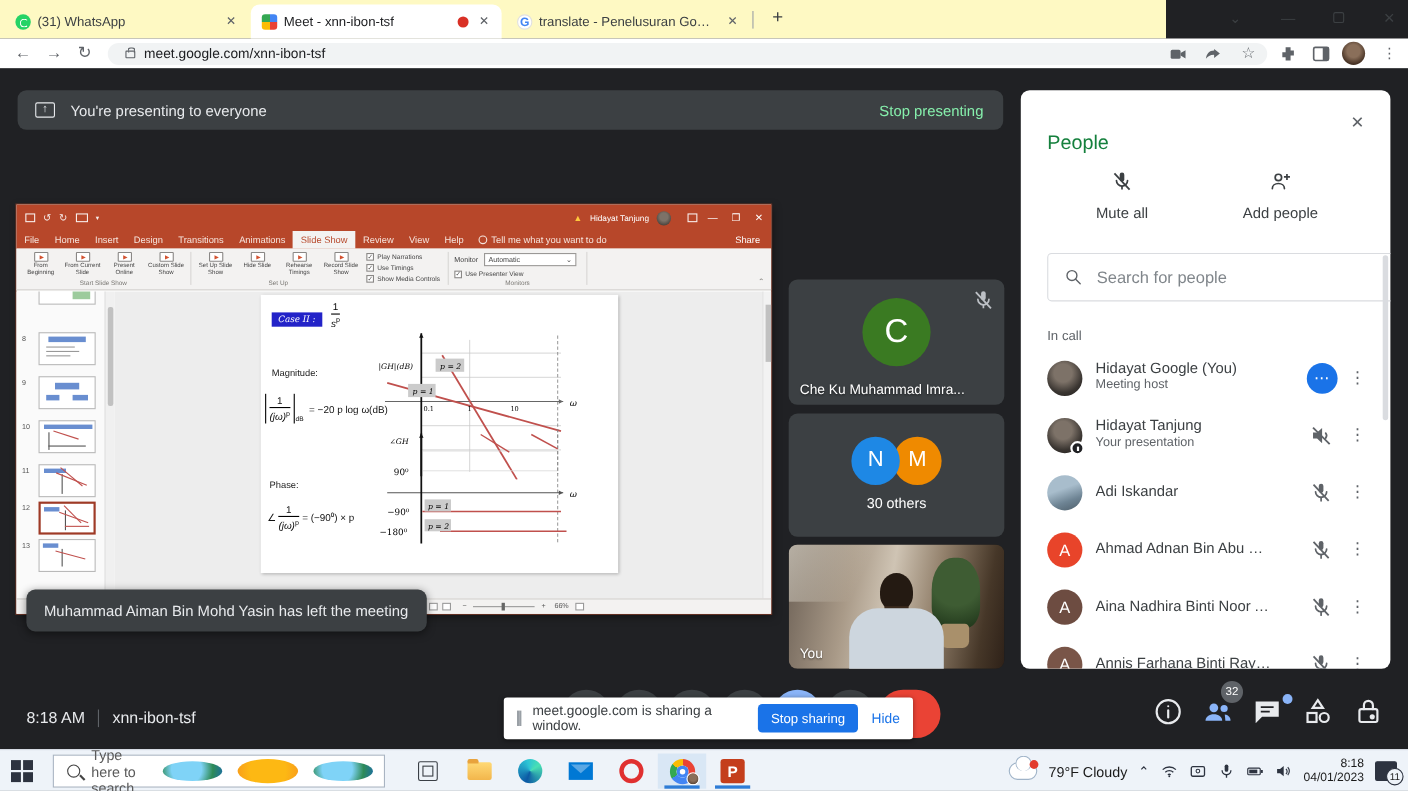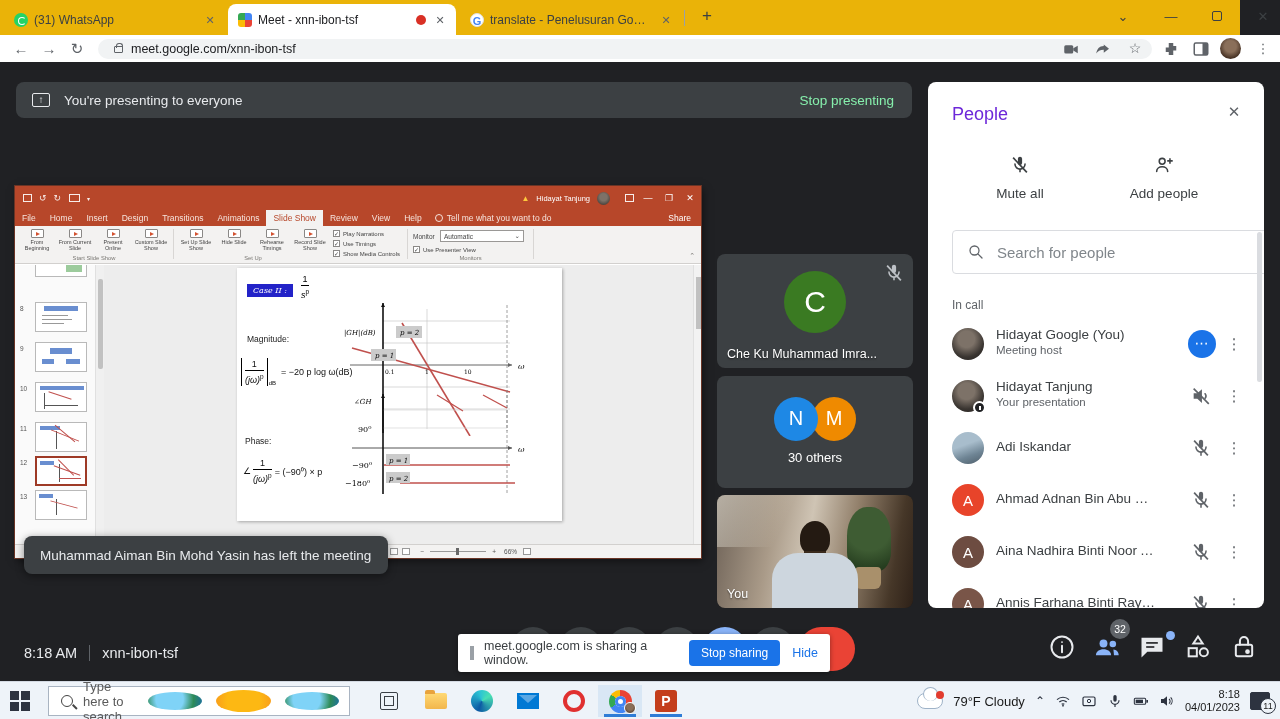--- a/index.html
+++ b/index.html
@@ -1,20 +1,20 @@
 <!DOCTYPE html>
 <html><head>
 <meta charset="utf-8">
 <style>
   *{margin:0;padding:0;box-sizing:border-box;font-family:"Liberation Sans",sans-serif}
   html,body{width:1280px;height:719px;overflow:hidden;background:#202124}
   #screen{position:relative;width:1280px;height:719px}
 
   
-  #tabbar{position:absolute;left:0;top:0;width:1240px;height:35px;background:#eab308}
+  #tabbar{position:absolute;left:0;top:0;width:1060px;height:35px;background:#fef9c3}
   .tab{position:absolute;top:6px;height:28px;display:flex;align-items:center;padding:0 8px 0 10px;width:222px;border-radius:8px 8px 0 0}
   .tab.active{top:4px;height:31px;background:#fff}
   .tab .tlabel{flex:1;font-size:12px;color:#3C4043;white-space:nowrap;overflow:hidden;text-overflow:ellipsis;margin:0 6px}
   .tab.active .tlabel{color:#202124}
   .tclose{width:16px;height:16px;line-height:16px;text-align:center;font-size:11px;color:#5F6368;border-radius:50%}
   .favi{width:14px;height:14px;border-radius:50%;flex:none}
   .wa-icon{background:#25D366;position:relative}
   .wa-icon::after{content:"";position:absolute;left:4px;top:4px;width:6px;height:6px;border:1.5px solid #fff;border-radius:50%;border-right-color:transparent}
   .meet-icon{border-radius:3px;background:conic-gradient(#4285F4 0 25%,#EA4335 0 50%,#FBBC05 0 75%,#34A853 0 100%)}
   .g-icon{background:#fff;color:#4285F4;font-weight:bold;font-size:11px;text-align:center;line-height:14px;border:1px solid #E0E0E0}
@@ -62,21 +62,21 @@
   .room{position:absolute;inset:0;background:linear-gradient(100deg,#6e6257 0%,#a99a88 28%,#cfc4b4 46%,#93816c 66%,#463728 88%,#2e2118 100%)}
   .beam{position:absolute;left:0;top:0;width:90px;height:52px;background:linear-gradient(115deg,rgba(255,252,240,.5),rgba(255,252,240,0) 70%)}
   .plant{position:absolute;right:22px;top:12px;width:44px;height:64px;border-radius:45% 45% 30% 30%;background:radial-gradient(circle at 50% 35%,#3e5c33 0 45%,#233a1d 90%)}
   .pot{position:absolute;right:32px;top:72px;width:26px;height:22px;border-radius:4px 4px 6px 6px;background:#a9906b}
   .p-head{position:absolute;left:50%;top:26px;transform:translateX(-50%);width:30px;height:34px;border-radius:50% 50% 42% 42%;background:#241a12}
   .p-body{position:absolute;left:50%;top:58px;transform:translateX(-50%);width:86px;height:60px;border-radius:26px 26px 0 0;background:#cdd6de}
   .p-neck{position:absolute;left:50%;top:56px;transform:translateX(-50%);width:22px;height:14px;background:#3a2a1c}
 
   
   #people{position:absolute;left:928px;top:20px;width:336px;height:526px;background:#fff;border-radius:8px;overflow:hidden}
-  #people-title{position:absolute;left:24px;top:22px;font-size:18px;color:#6d28d9}
+  #people-title{position:absolute;left:24px;top:37px;font-size:18px;color:#15803d}
   #people-close{position:absolute;right:16px;top:16px;width:28px;height:28px;text-align:center;line-height:28px;font-size:15px;color:#5F6368}
   .paction{position:absolute;top:72px;width:120px;text-align:center}
   .paction .alabel{margin-top:10px;font-size:13.5px;color:#3C4043}
   #searchbox{position:absolute;left:24px;top:148px;width:338px;height:44px;border:1px solid #DADCE0;border-radius:4px;display:flex;align-items:center}
   #searchbox input{border:none;outline:none;font-size:15px;color:#3C4043;flex:1;background:transparent}
   #searchbox input::placeholder{color:#80868B}
   #incall{position:absolute;left:24px;top:216px;font-size:12px;color:#5F6368}
   #plist{position:absolute;left:0;top:236px;width:336px;height:290px;overflow:hidden}
   .prow{position:relative;height:52px}
   .pav{position:absolute;left:24px;top:10px;width:32px;height:32px;border-radius:50%;color:#fff;font-size:15px;display:flex;align-items:center;justify-content:center}

